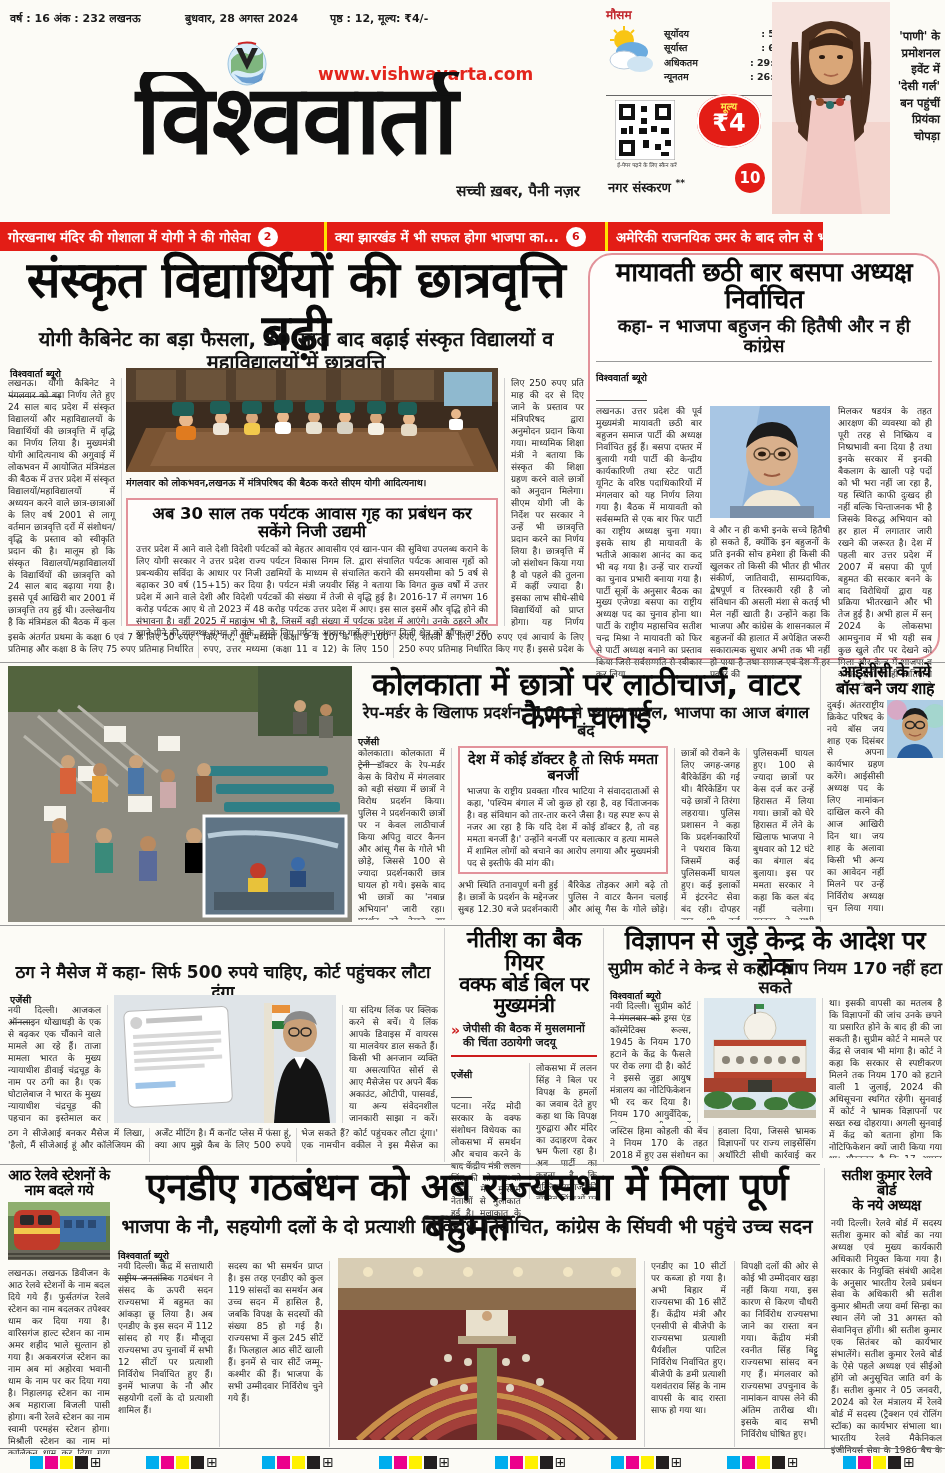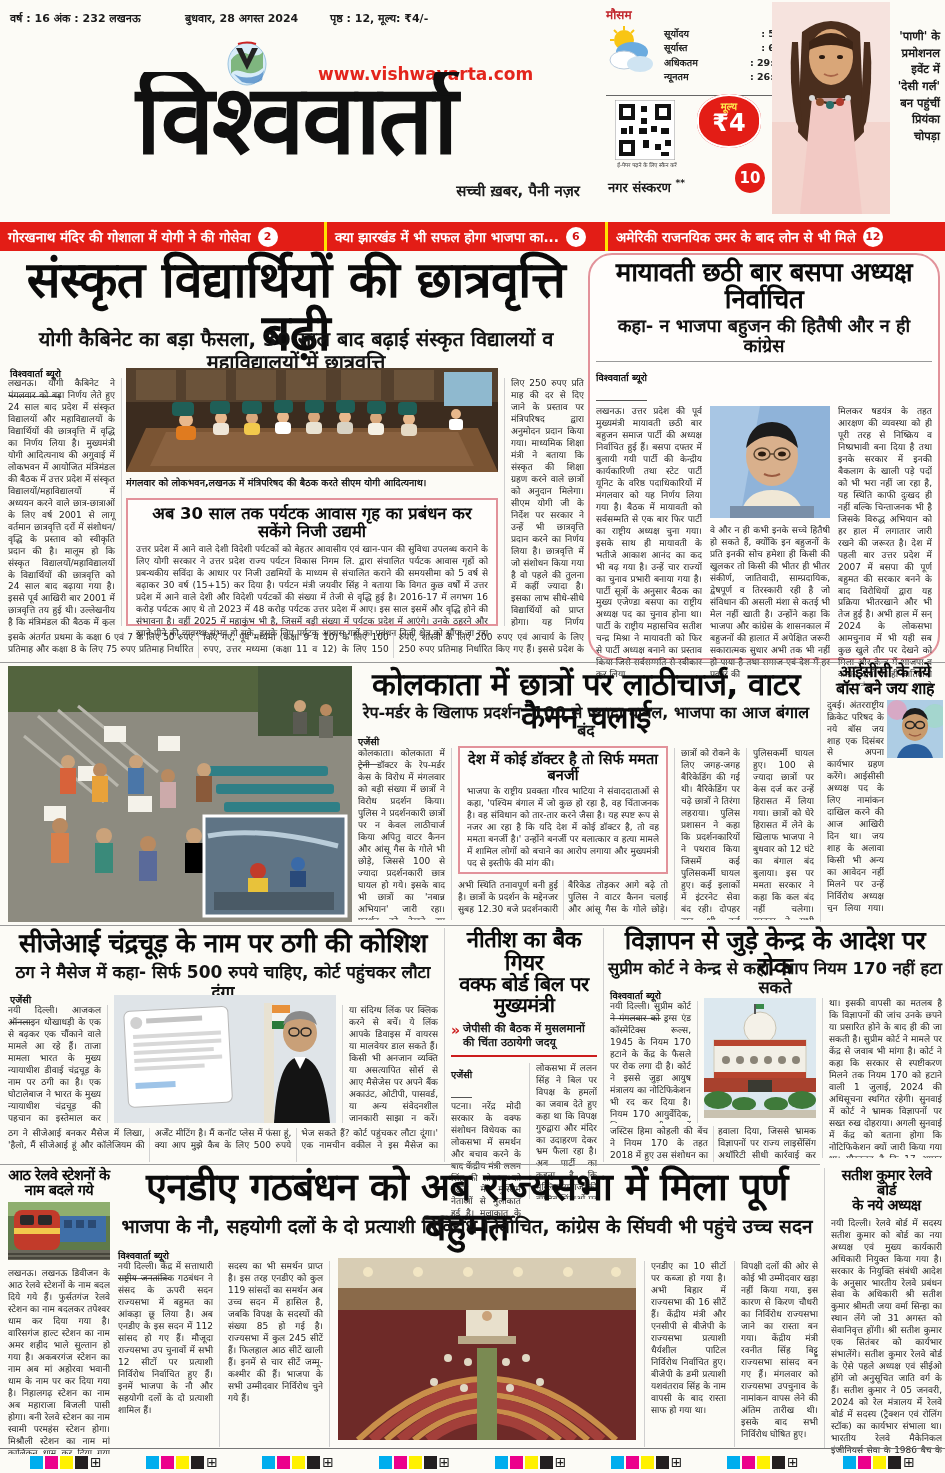--- a/index.html
+++ b/index.html
@@ -147,21 +147,21 @@
           <circle cx="68" cy="100" r="4" fill="#b03a2e"></circle>
           <circle cx="76" cy="96" r="3" fill="#d9d9d9"></circle>
           <circle cx="40" cy="96" r="3" fill="#d9d9d9"></circle>
         </g>
       <path d="M20 40 Q16 80 24 120 L30 132 L26 40 Z" fill="#4a2e1e"></path>
       <path d="M98 40 Q102 80 94 120 L88 132 L92 40 Z" fill="#4a2e1e"></path>
     </svg>
   </div>
   <div class="abs" style="left:888px;top:28px;width:52px;font-size:11.5px;font-weight:700;text-align:right;line-height:1.45;">'पाणी' के प्रमोशनल इवेंट में 'देसी गर्ल' बन पहुंचीं प्रियंका चोपड़ा</div>
 
-  <div class="abs teasers" style="left:0;top:222px;width:945px;height:29px;">
+  <div class="abs teasers" style="left:0;top:222px;width:823px;height:29px;">
     <div class="teaser" style="width:308px;">
       <span>गोरखनाथ मंदिर की गोशाला में योगी ने की गोसेवा</span>
       <span class="tnum">2</span>
     </div>
     <div class="teaser-sep"></div>
     <div class="teaser" style="width:262px;">
       <span>क्या झारखंड में भी सफल होगा भाजपा का...</span>
       <span class="tnum">6</span>
     </div>
     <div class="teaser-sep"></div>
@@ -357,21 +357,20 @@
           </g>
         <path d="M22 34 Q28 38 34 34" stroke="#9a5a40" stroke-width="1.5" fill="none"></path>
         <path d="M10 58 Q14 44 28 44 Q42 44 46 58 Z" fill="#2a5f9e"></path>
       </svg>
     </div>
     <div class="body-txt" style="height:212px;margin-top:2px;">दुबई। अंतरराष्ट्रीय क्रिकेट परिषद के नये बॉस जय शाह एक दिसंबर से अपना कार्यभार ग्रहण करेंगे। आईसीसी अध्यक्ष पद के लिए नामांकन दाखिल करने की आज आखिरी दिन था। जय शाह के अलावा किसी भी अन्य का आवेदन नहीं मिलने पर उन्हें निर्विरोध अध्यक्ष चुन लिया गया। शाह आईसीसी के फाइनेंस और कॉमर्स मामलों की सब-कमेटी का भी हिस्सा हैं। अध्यक्ष चुने जाने पर जय शाह ने कहा, "मुझे आईसीसी का अध्यक्ष चुनने के लिए सभी का धन्यवाद। मैं क्रिकेट को दुनियाभर में बढ़ाने का काम करता रहूंगा। फिलहाल क्रिकेट के विभिन्न प्रारूप को बढ़ावा देना जरूरी है। मैं खेल में नई तकनीकी लाने का प्रयास करूंगा, साथ ही विश्वकप जैसी स्पर्धा को दुनिया के बाजार में पेश करना होगा।</div>
   </div>
 
   <div class="abs hrule" style="left:0;top:925px;width:945px;"></div>
 
-  <div class="abs hl" style="left:8px;top:930px;width:430px;font-size:26px;">सीजेआई चंद्रचूड़ के नाम पर ठगी की कोशिश</div>
   <div class="abs sub" style="left:8px;top:963px;width:430px;font-size:17px;">ठग ने मैसेज में कहा- सिर्फ 500 रुपये चाहिए, कोर्ट पहुंचकर लौटा दूंगा</div>
   <div class="abs" style="left:10px;top:988px;"><span class="byline">एजेंसी</span></div>
   <div class="abs body-txt rr" style="left:8px;top:1005px;width:100px;height:118px;">नयी दिल्ली। आजकल ऑनलाइन धोखाधड़ी के एक से बढ़कर एक चौंकाने वाले मामले आ रहे हैं। ताजा मामला भारत के मुख्य न्यायाधीश डीवाई चंद्रचूड़ के नाम पर ठगी का है। एक घोटालेबाज ने भारत के मुख्य न्यायाधीश चंद्रचूड़ की पहचान का इस्तेमाल कर लोगों से पैसे ऐंठने की कोशिश की।</div>
   <div class="abs" style="left:114px;top:995px;width:222px;height:128px;">
     <svg width="222" height="128" viewBox="0 0 222 128">
       <rect width="222" height="128" fill="#dfe4e8"></rect>
       <rect x="150" y="8" width="10" height="120" fill="#e8e2d2"></rect>
       <g>
           <rect x="158" y="10" width="18" height="8" fill="#e8913a"></rect>
           <rect x="158" y="18" width="18" height="8" fill="#f4f4f0"></rect>

